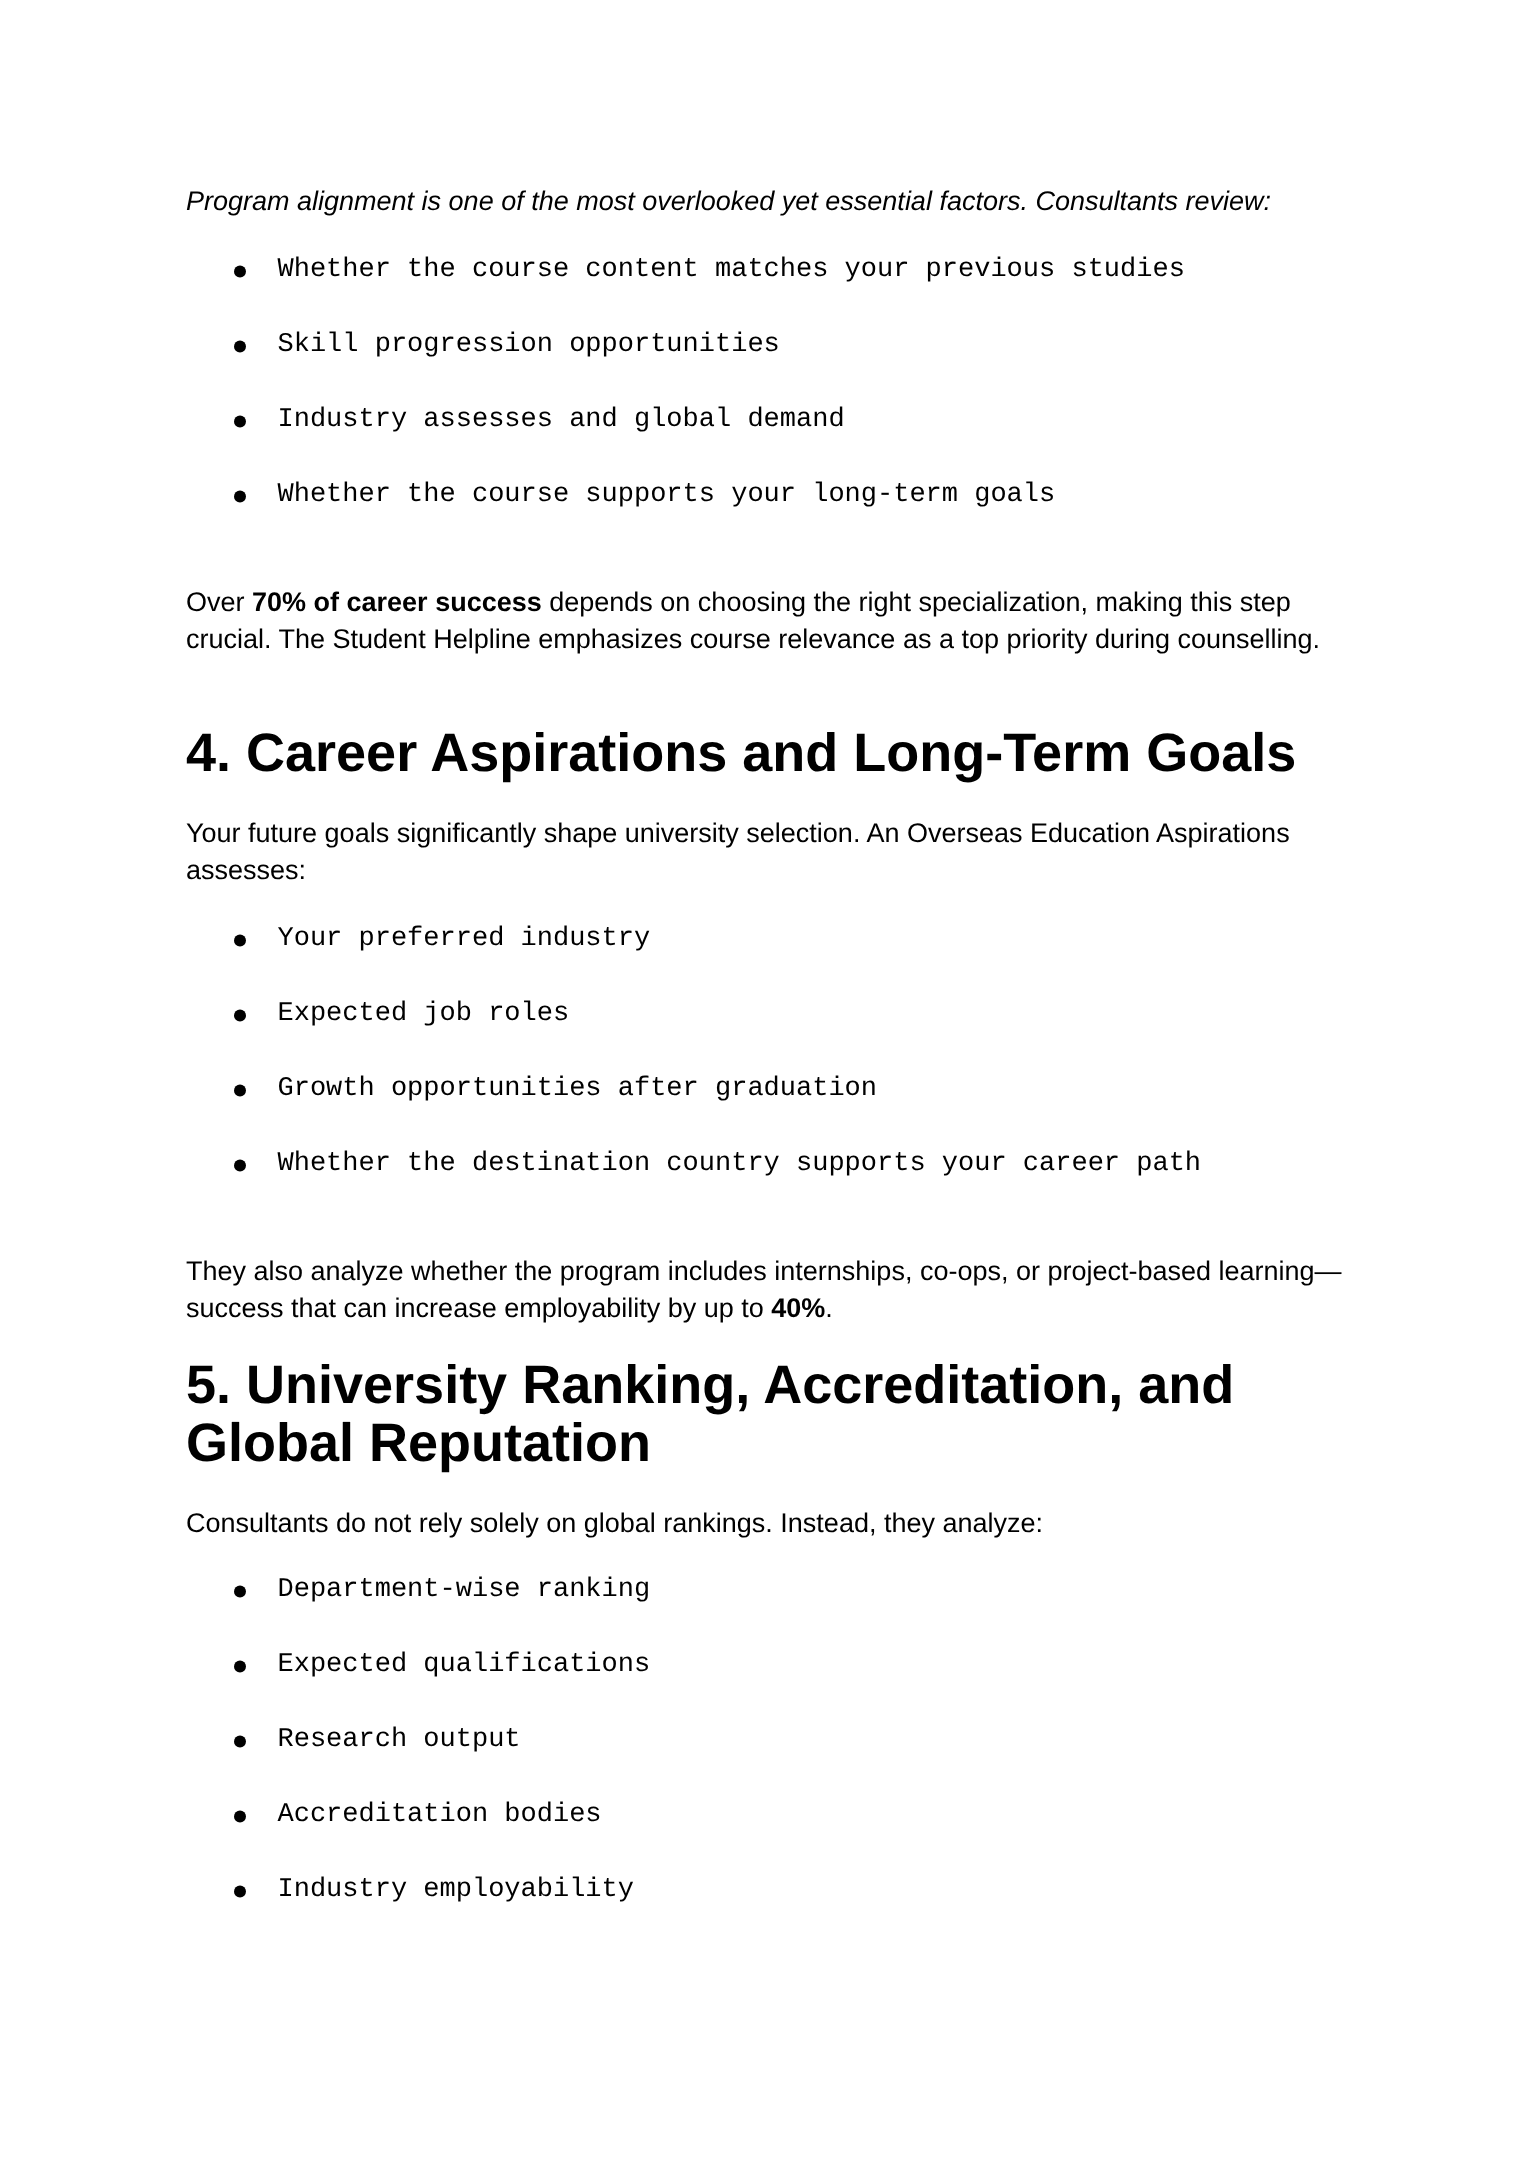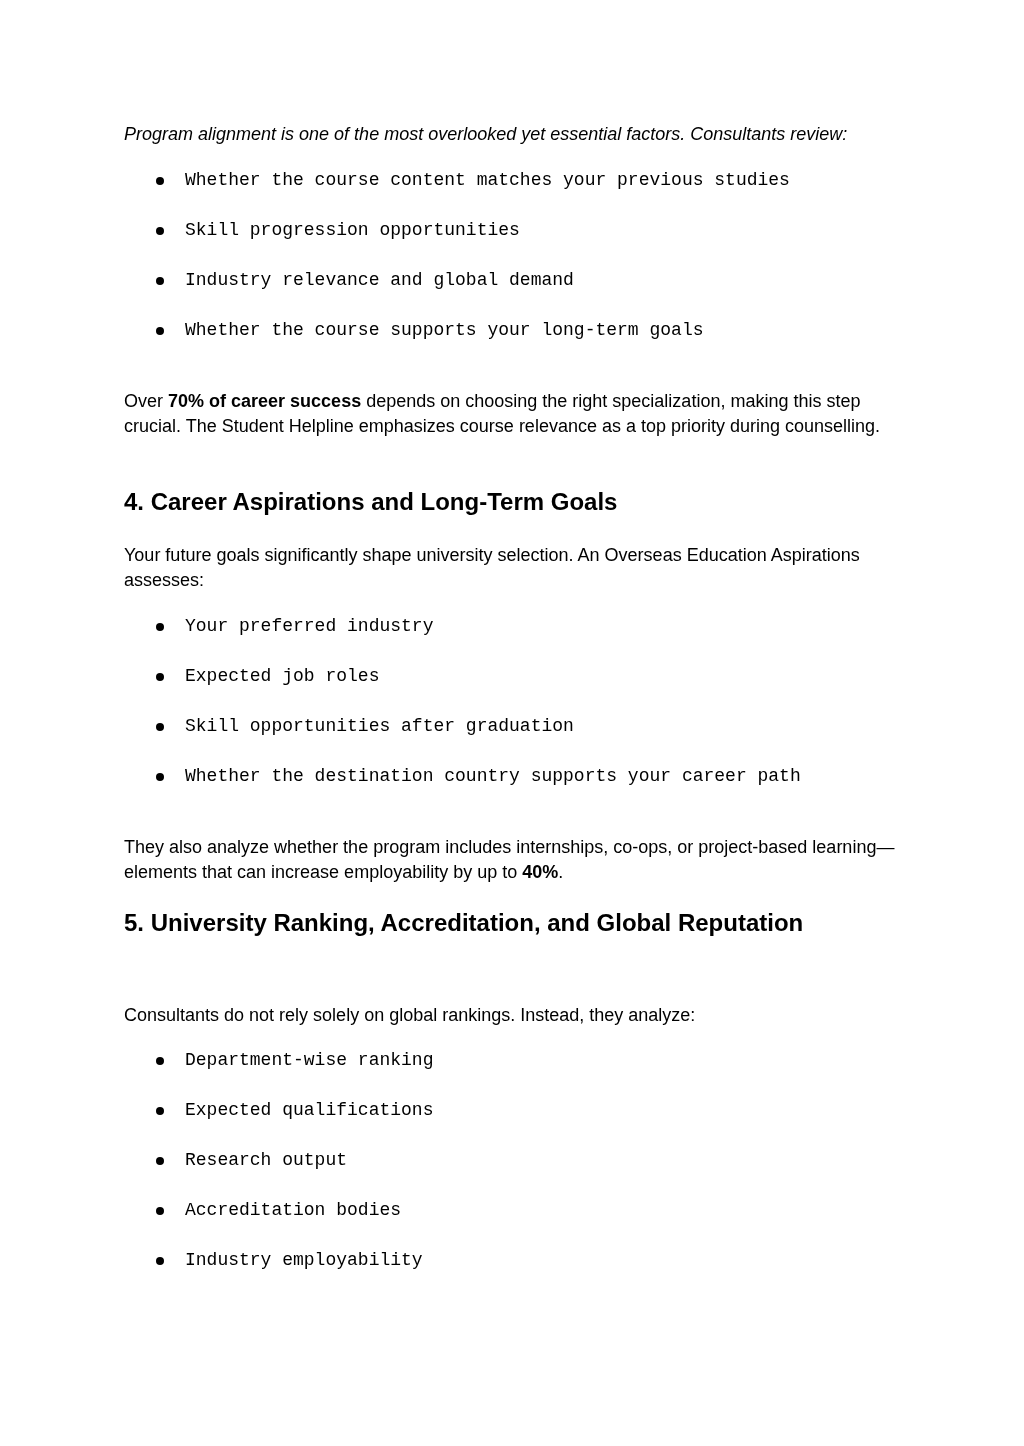--- a/index.html
+++ b/index.html
@@ -8,21 +8,21 @@
       font-family: "Liberation Sans", sans-serif; color: #000000;
     }
     .page { position: absolute; left: 124px; top: 0; width: 790px; }
     .para {
       position: absolute; left: 0; width: 790px;
       font-size: 18px; line-height: 25px; margin: 0;
     }
     .para b { font-weight: bold; }
     .h2 {
       position: absolute; left: 0; width: 790px; margin: 0;
-      font-size: 24px; line-height: 38.5px; font-weight: bold;
+      font-size: 36px; line-height: 38.5px; font-weight: bold;
     }
     .list { position: absolute; left: 0; margin: 0; padding: 0; list-style: none; }
     .list li {
       position: relative; height: 50px; font-size: 18px; line-height: 25px;
     }
     .bullet {
       position: absolute; left: 32px; top: 9px; width: 8px; height: 8px;
       border-radius: 50%; background: #000;
     }
     .item-text { position: absolute; left: 61px; top: 0; white-space: nowrap; font-family: Liberation Mono, monospace; }
@@ -38,21 +38,21 @@
     <li>
         <span class="bullet"></span>
         <span class="item-text">Whether the course content matches your previous studies</span>
       </li>
     <li>
         <span class="bullet"></span>
         <span class="item-text">Skill progression opportunities</span>
       </li>
     <li>
         <span class="bullet"></span>
-        <span class="item-text">Industry relevance and global demand</span>
+        <span class="item-text">Industry assesses and global demand</span>
       </li>
     <li>
         <span class="bullet"></span>
         <span class="item-text">Whether the course supports your long-term goals</span>
       </li>
   </ul>
 
   <p class="para" style="top:389px;"><span>Over </span><b>70% of career success</b><span> depends on choosing the right specialization, making this step crucial. The Student Helpline emphasizes course relevance as a top priority during counselling.</span></p>
 
   <h2 class="h2" style="top:483px;">4. Career Aspirations and Long-Term Goals</h2>
@@ -63,29 +63,29 @@
     <li>
         <span class="bullet"></span>
         <span class="item-text">Your preferred industry</span>
       </li>
     <li>
         <span class="bullet"></span>
         <span class="item-text">Expected job roles</span>
       </li>
     <li>
         <span class="bullet"></span>
-        <span class="item-text">Skill opportunities after graduation</span>
+        <span class="item-text">Growth opportunities after graduation</span>
       </li>
     <li>
         <span class="bullet"></span>
         <span class="item-text">Whether the destination country supports your career path</span>
       </li>
   </ul>
 
-  <p class="para" style="top:835px;"><span>They also analyze whether the program includes internships, co-ops, or project-based learning—elements that can increase employability by up to </span><b>40%</b><span>.</span></p>
+  <p class="para" style="top:835px;"><span>They also analyze whether the program includes internships, co-ops, or project-based learning—success that can increase employability by up to </span><b>40%</b><span>.</span></p>
 
   <h2 class="h2" style="top:904px;">5. University Ranking, Accreditation, and Global Reputation</h2>
 
   <p class="para" style="top:1003px;">Consultants do not rely solely on global rankings. Instead, they analyze:</p>
 
   <ul class="list" style="top:1048px;">
     <li>
         <span class="bullet"></span>
         <span class="item-text">Department-wise ranking</span>
       </li>

